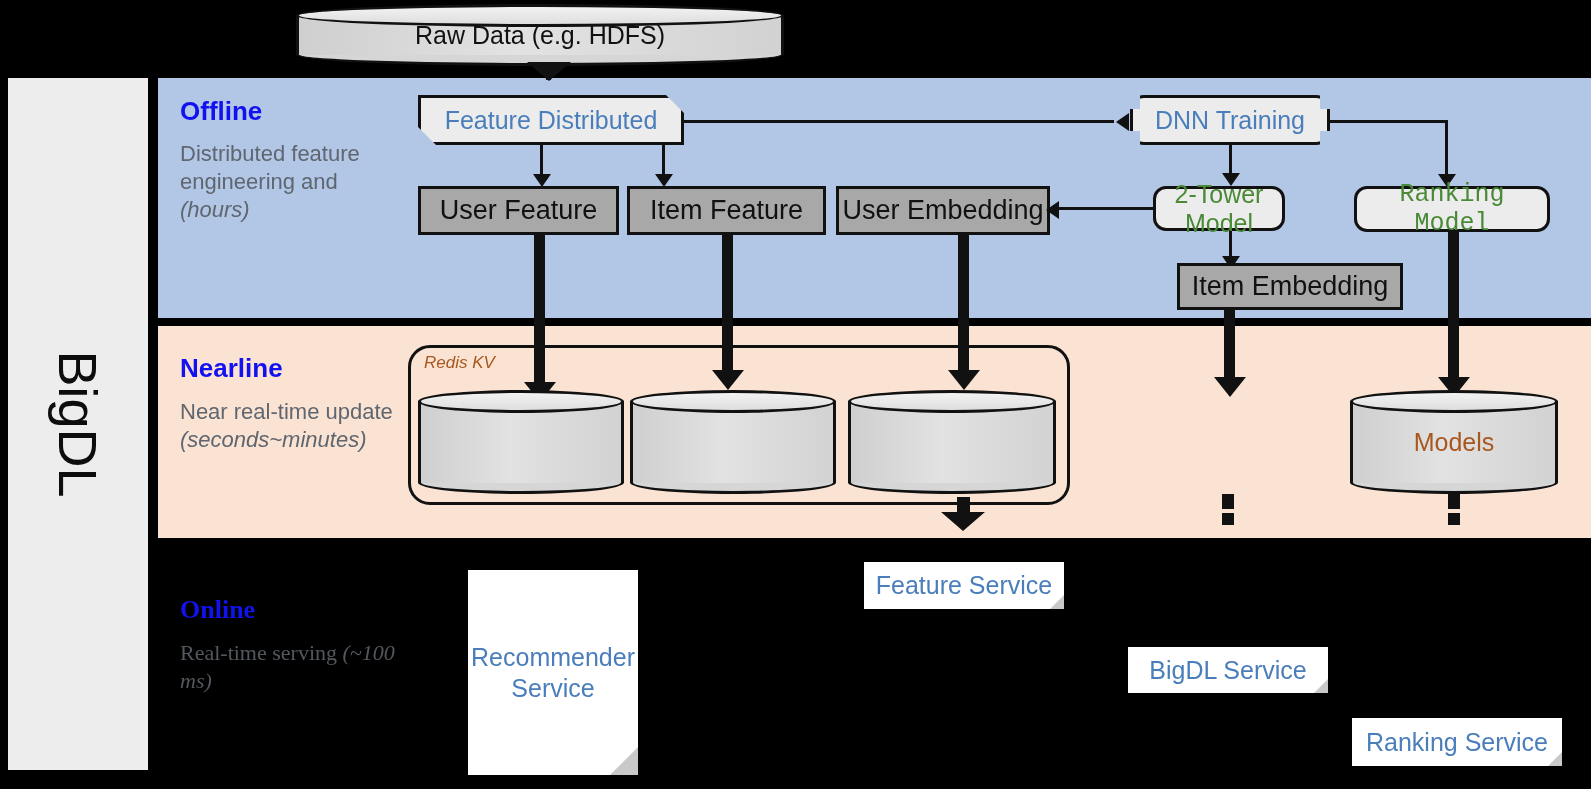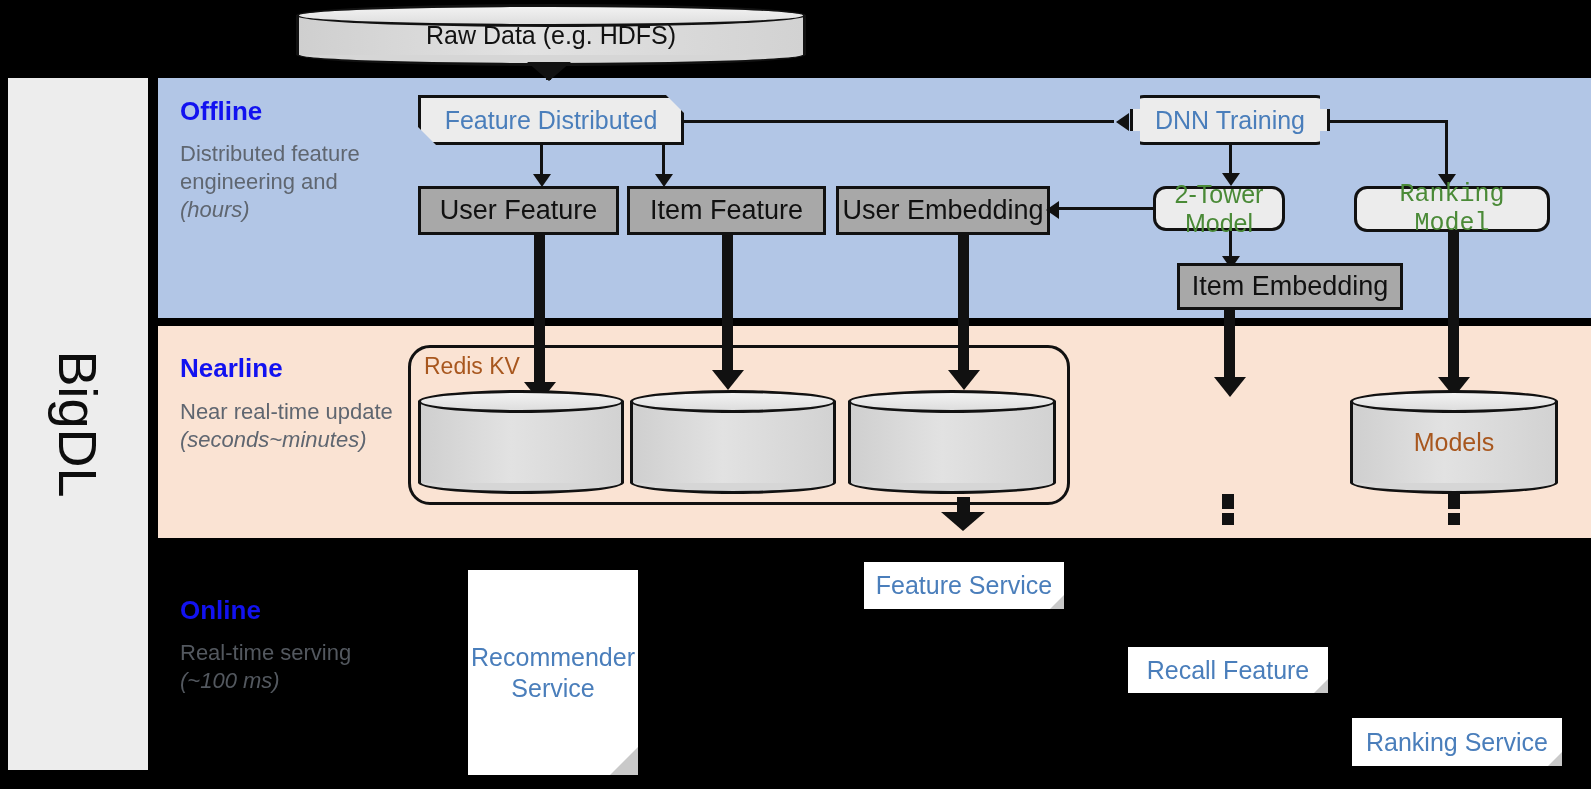--- a/index.html
+++ b/index.html
@@ -9,21 +9,21 @@
   
   .rail{position:absolute;left:8px;top:78px;width:140px;height:692px;background:#ededed;
         display:flex;align-items:center;justify-content:center;}
   .rail-label{font-size:54px;color:#0d0d0d;letter-spacing:0px;
         transform:rotate(90deg);white-space:nowrap;font-family:"Liberation Sans",sans-serif;}
 
   
   .band{position:absolute;left:158px;}
   .band-offline{top:78px;width:1433px;height:240px;background:#b2c6e6;}
   .band-near{top:326px;width:1433px;height:212px;background:#fae3d3;}
-  .band-online{top:546px;width:1433px;height:243px;background:#000;}
+  .band-online{top:546px;width:1433px;height:243px;background:#000;font-family:Liberation Serif, serif;}
 
   .band-title{position:absolute;font-size:26px;color:#1212f0;font-weight:600;white-space:nowrap;}
   .band-sub{position:absolute;font-size:22px;color:#5f6670;line-height:1.28;width:230px;}
   .band-sub .it{font-style:italic;}
   .band-online .band-title{color:#1212f0;}
   .band-online .band-sub{color:#53585f;}
 
   
   .node{position:absolute;box-sizing:border-box;display:flex;align-items:center;
         justify-content:center;text-align:center;line-height:1.16;}
@@ -50,21 +50,21 @@
   .cyl .top{position:absolute;left:0;right:0;top:0;height:23px;border-radius:50%;
         background:linear-gradient(180deg,#f2f2f2,#dedede);border:3px solid #111;box-sizing:border-box;}
   .cyl .bot{position:absolute;left:0;right:0;bottom:0;height:23px;border-radius:50%;
         background:#d6d6d6;border:3px solid #111;box-sizing:border-box;}
   .cyl .lab{position:absolute;left:0;right:0;top:0;bottom:0;display:flex;align-items:center;
         justify-content:center;font-size:25px;color:#111;z-index:3;}
   .cyl .lab.brown{color:#a8571e;}
 
   
   .redis-wrap{position:absolute;border:3px solid #111;border-radius:22px;box-sizing:border-box;}
-  .redis-lab{position:absolute;font-size:23px;color:#a8571e;}
+  .redis-lab{position:absolute;font-size:17px;color:#a8571e;font-style:italic;}
 
   
   .doc{position:absolute;background:#fff;color:#4a7ebb;font-size:25px;display:flex;
        align-items:center;justify-content:center;text-align:center;line-height:1.22;box-sizing:border-box;}
   .doc .fold{position:absolute;right:0;bottom:0;width:0;height:0;
        border-left:14px solid transparent;border-bottom:14px solid #c9c9c9;}
   .doc.big .fold{border-left-width:28px;border-bottom-width:28px;}
 
   
   .ln{position:absolute;background:#111;}
@@ -96,21 +96,21 @@
   <div class="band band-near">
     <div class="band-title" style="left:22px;top:27px;">Nearline</div>
     <div class="band-sub" style="left:22px;top:72px;"><span>Near real-time update </span><span class="it">(seconds~minutes)</span></div>
   </div>
 
   <div class="band band-online">
     <div class="band-title" style="left:22px;top:49px;">Online</div>
     <div class="band-sub" style="left:22px;top:93px;"><span>Real-time serving </span><span class="it">(~100 ms)</span></div>
   </div>
 
-  <div class="cyl" style="left:296px;top:4px;width:510px;height:62px;">
+  <div class="cyl" style="left:296px;top:4px;width:461px;height:62px;padding-left:27px;">
     <div class="bot"></div>
     <div class="body"></div>
     <div class="top"></div>
     <div class="lab">Raw Data (e.g. HDFS)</div>
   </div>
 
   <div class="ln" style="left:546px;top:66px;width:5px;height:14px;"></div>
   <div class="ahead-wide" style="left:527px;top:62px;"></div>
 
   <div class="node notch" style="left:418px;top:95px;width:266px;height:50px;">
@@ -221,21 +221,21 @@
     <span>Recommender Service</span>
     <span class="fold"></span>
   </div>
 
   <div class="doc" style="left:864px;top:562px;width:200px;height:47px;">
     <span>Feature Service</span>
     <span class="fold"></span>
   </div>
 
   <div class="doc" style="left:1128px;top:647px;width:200px;height:46px;">
-    <span>Recall Feature</span>
+    <span>BigDL Service</span>
     <span class="fold"></span>
   </div>
 
   <div class="doc" style="left:1352px;top:718px;width:210px;height:48px;">
     <span>Ranking Service</span>
     <span class="fold"></span>
   </div>
 
 </div>
 

